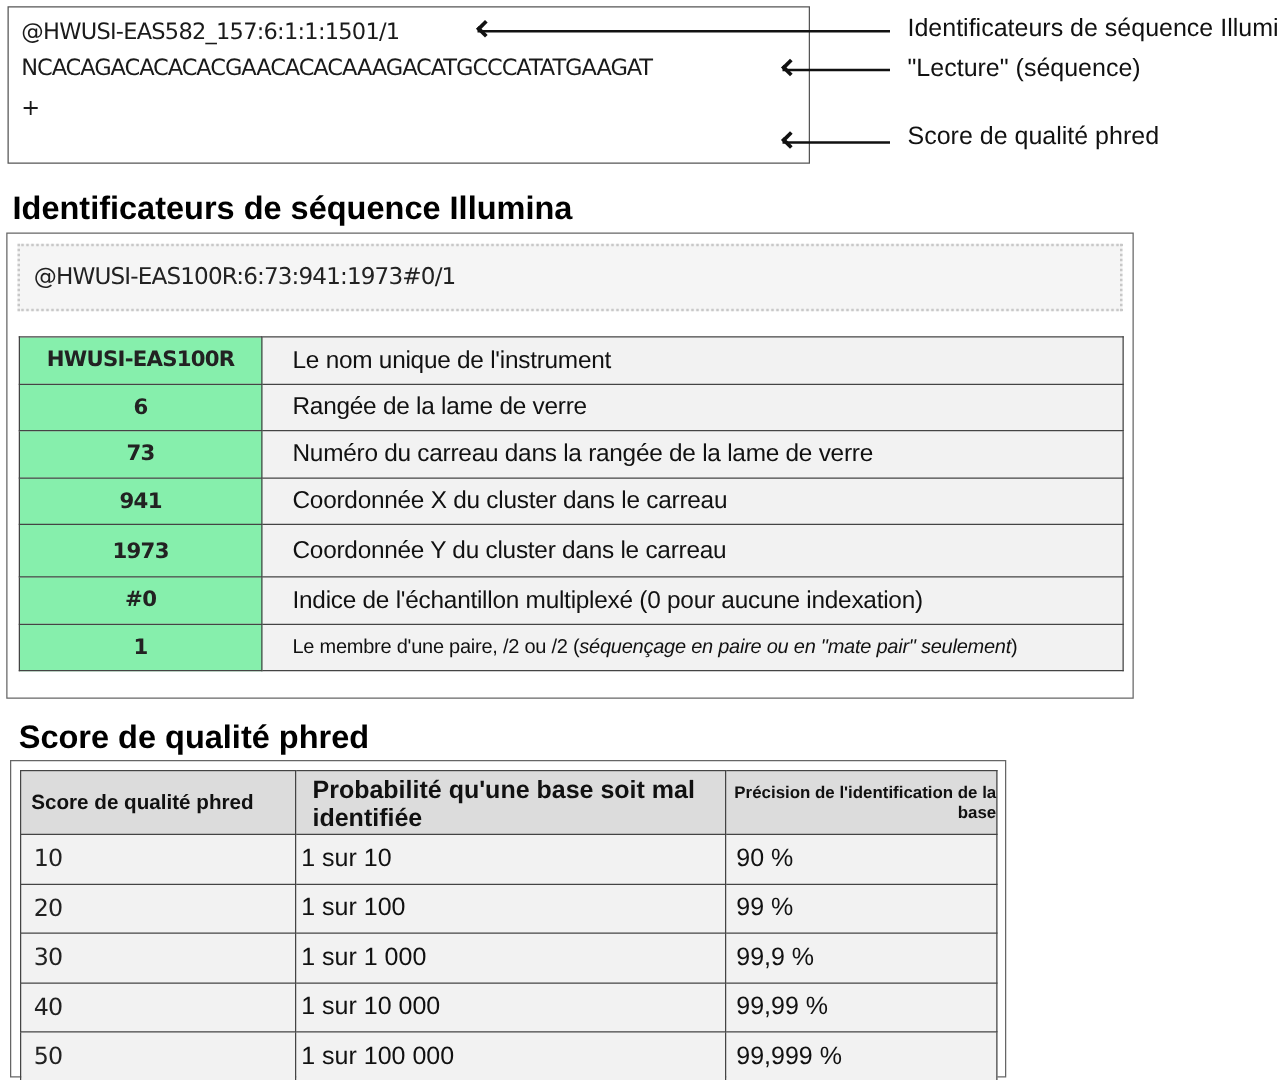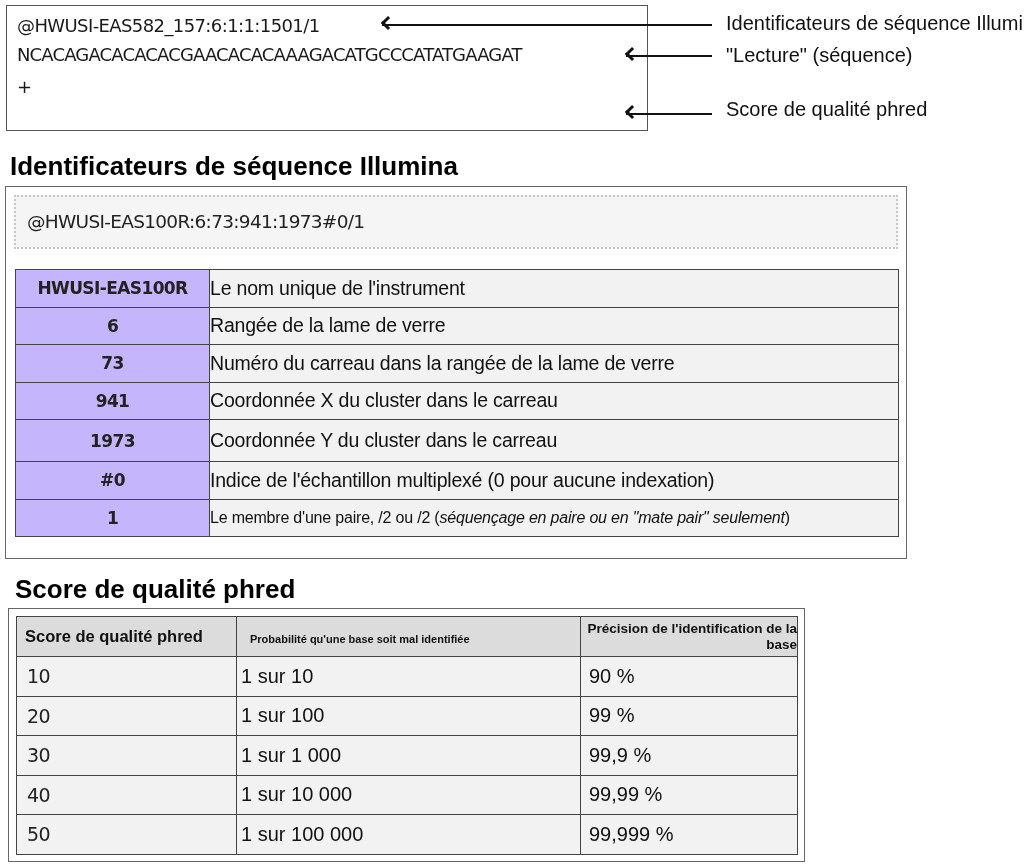--- a/index.html
+++ b/index.html
@@ -38,37 +38,37 @@
   .illumina-panel { position: absolute; left: 5px; top: 186px; width: 902px; height: 373px;
                     border: 1.5px solid #666; box-sizing: border-box; background: #fff; }
   .example-id { position: absolute; left: 8px; top: 8px; width: 884px; height: 54px;
                 border: 2px dotted #c8c8c8; box-sizing: border-box; background: #f5f5f5; text-align: right; }
   .example-id span { position: absolute; left: 11px; top: 14px; font-family: "DejaVu Sans", sans-serif;
                      font-size: 18.5px; letter-spacing: -0.7px; color: #222; white-space: nowrap; }
 
   .id-table { position: absolute; left: 9px; top: 82px; border-collapse: collapse; }
   .id-table td { border: 1.5px solid #444; height: 37.5px; padding: 0; box-sizing: border-box;
                  vertical-align: middle; }
-  .id-table td.key { width: 194px; background: #c4b5fd; text-align: center;
+  .id-table td.key { width: 194px; background: #86efac; text-align: center;
                      font-family: "DejaVu Sans", sans-serif; font-weight: bold; font-size: 17px;
                      letter-spacing: -0.6px; color: #222; }
-  .id-table td.desc { width: 689px; background: #f2f2f2; padding-left: 0; font-size: 19.5px;
+  .id-table td.desc { width: 689px; background: #f2f2f2; padding-left: 24px; font-size: 19.5px;
                       color: #111; white-space: nowrap; letter-spacing: -0.2px; }
   .id-table tr.r4 td, .id-table tr.r5 td { height: 42px; }
   .id-table td.desc.small { font-size: 16px; letter-spacing: -0.2px; }
   .id-table td.desc em { font-style: italic; }
 
   
   .phred-panel { position: absolute; left: 8px; top: 608px; width: 797px; height: 254px;
                  border: 1.5px solid #666; box-sizing: border-box; background: #fff; }
   .phred-table { position: absolute; left: 7px; top: 7px; border-collapse: collapse; }
   .phred-table th, .phred-table td { border: 1.5px solid #444; padding: 0; box-sizing: border-box; }
   .phred-table th { background: #dcdcdc; height: 40px; font-weight: bold; vertical-align: middle; color: #111; }
   .phred-table th.c1 { width: 220px; font-size: 16.5px; text-align: left; padding-left: 8px; }
-  .phred-table th.c2 { width: 344px; font-size: 11px; text-align: left; padding-left: 13px; padding-top: 4px; }
+  .phred-table th.c2 { width: 344px; font-size: 20px; text-align: left; padding-left: 13px; padding-top: 4px; }
   .phred-table th.c3 { width: 217px; font-size: 13.5px; text-align: right; line-height: 16px; }
   .phred-table td { background: #f2f2f2; height: 39.5px; vertical-align: middle; color: #111;
                     font-size: 20px; }
   .phred-table td.c1 { padding-left: 10px; font-family: "DejaVu Sans", sans-serif; font-size: 19px;
                        letter-spacing: -0.6px; color: #222; }
   .phred-table td.c2 { padding-left: 4px; }
   .phred-table td.c3 { padding-left: 8px; }
 </style>
 </head>
 <body>

